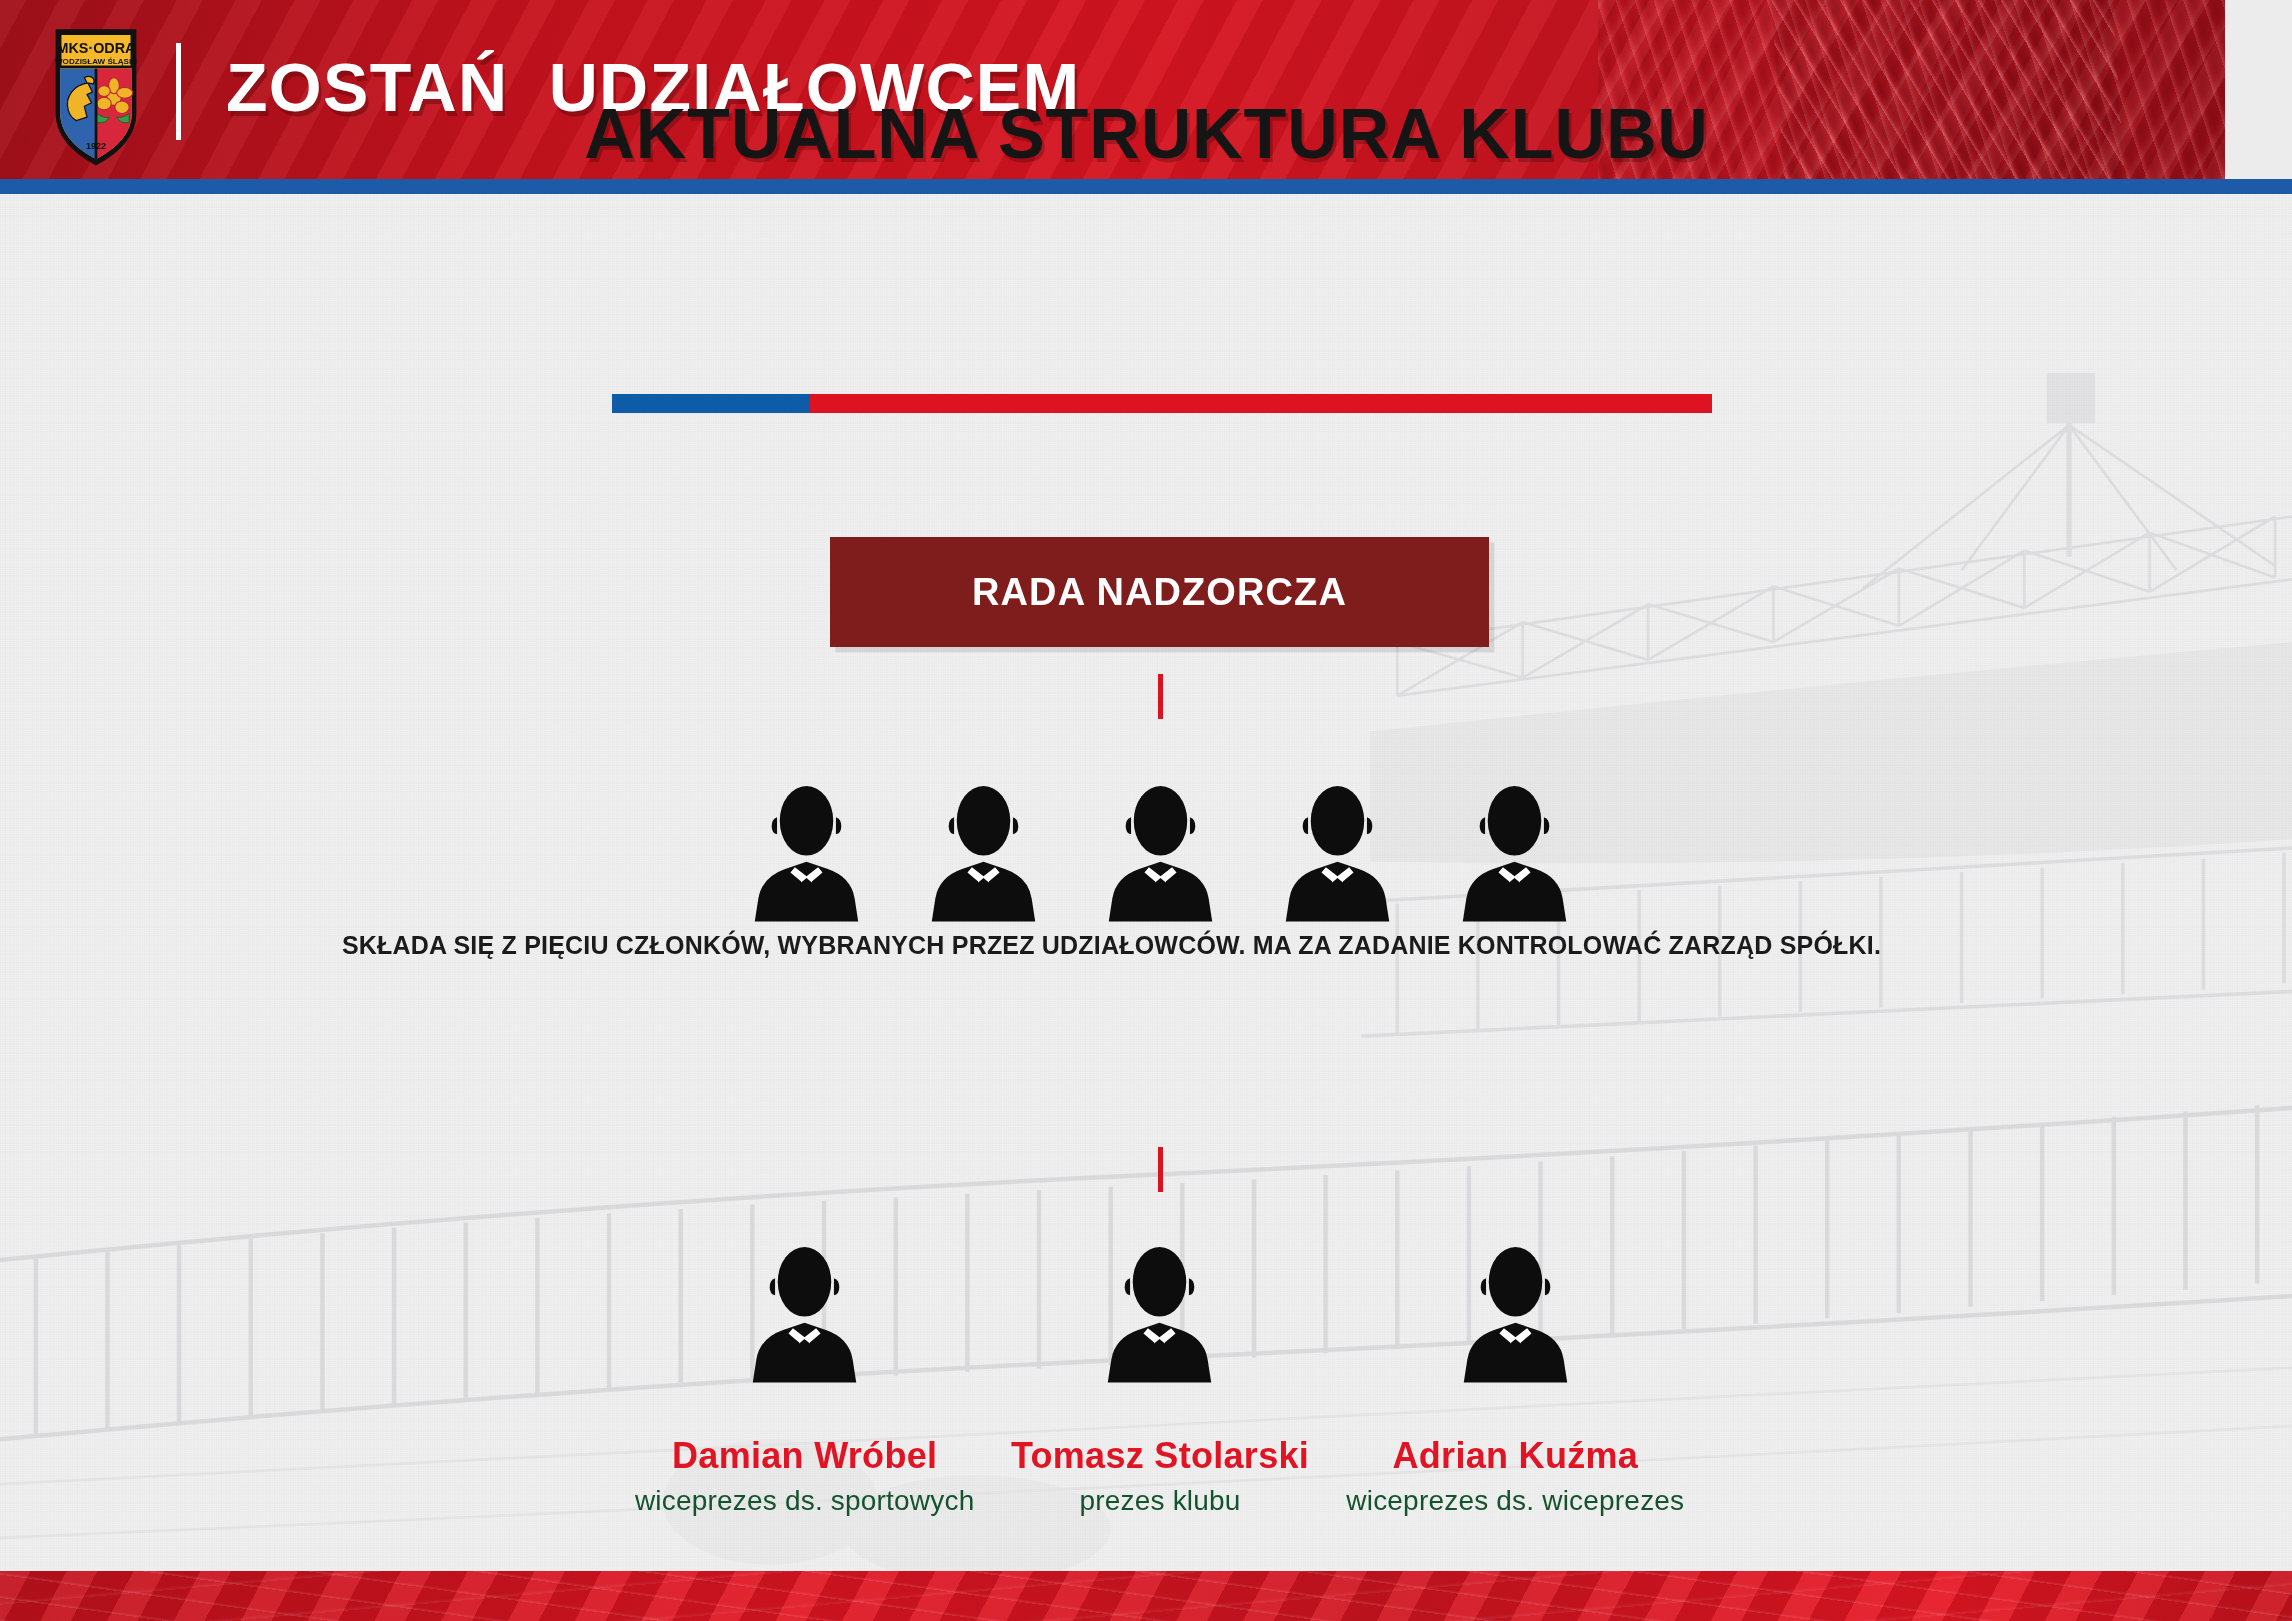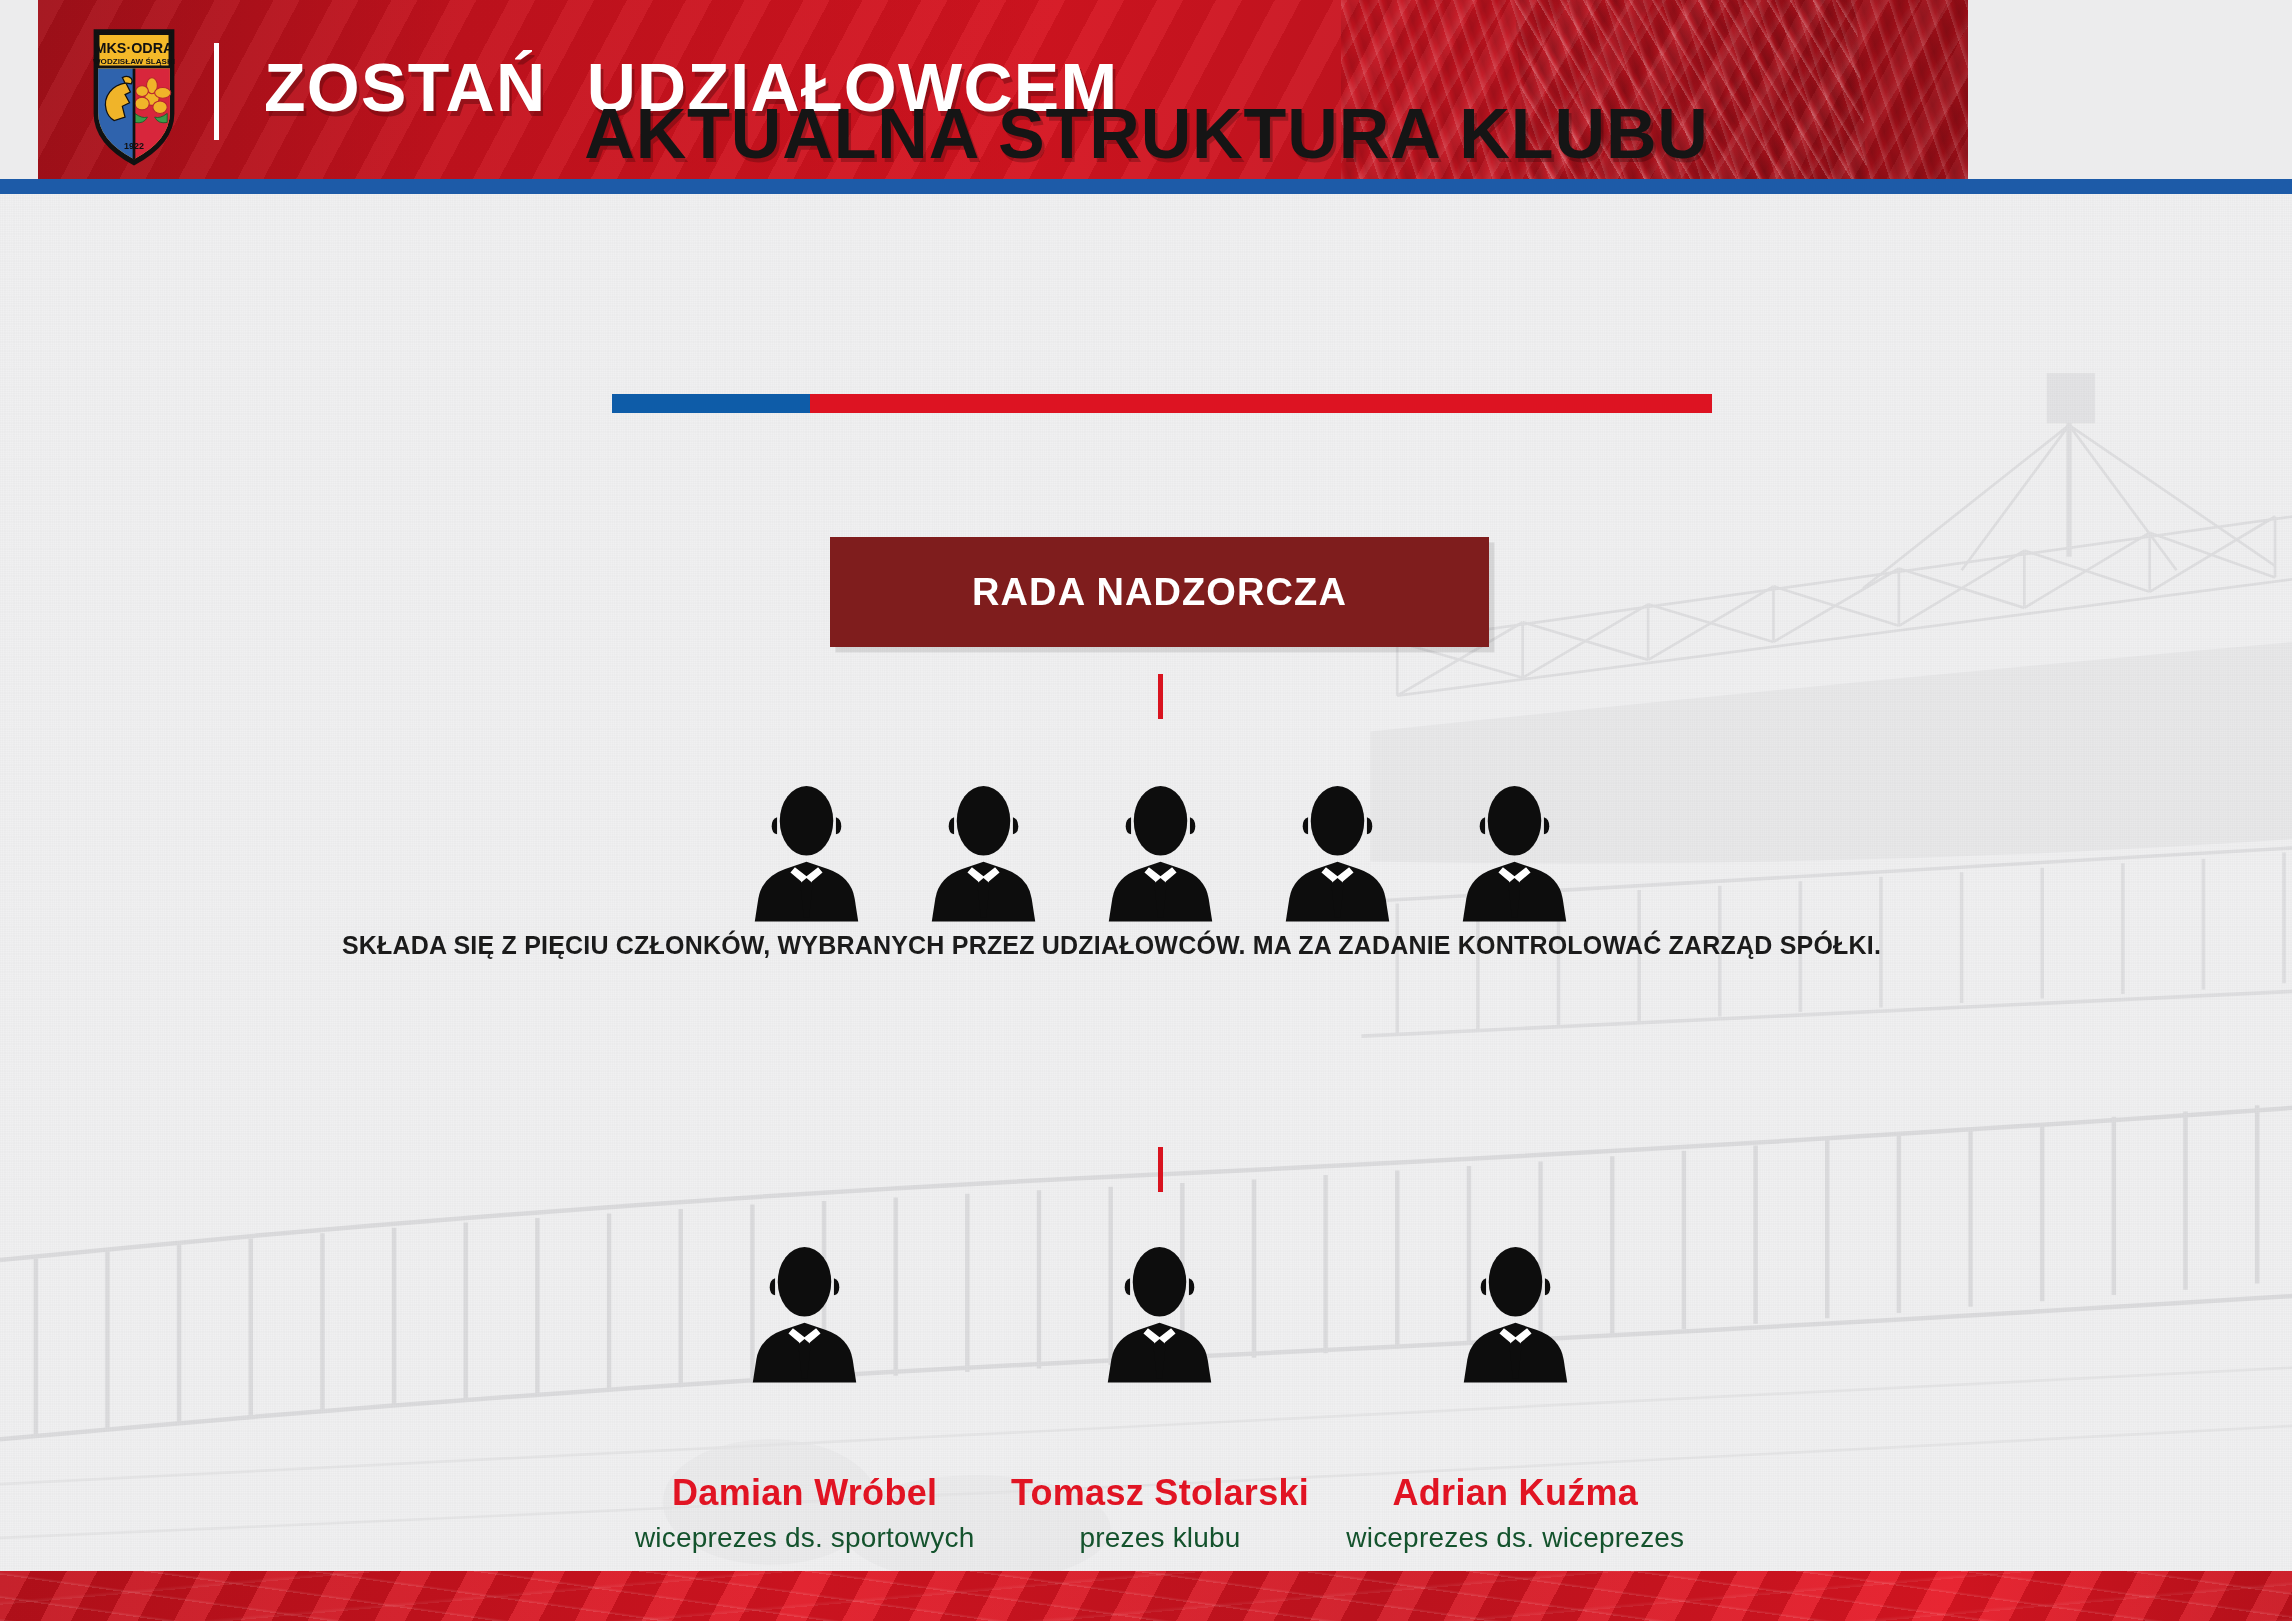--- a/index.html
+++ b/index.html
@@ -6,26 +6,25 @@
   html,body { width:2293px; height:1621px; }
   body {
     font-family:"Liberation Sans", sans-serif;
     background:#ececed;
     overflow:hidden;
     position:relative;
   }
 
   
   .header{
-    position:absolute; left:0; top:0; width:1930px; height:179px;
+    position:absolute; left:0; top:0; width:2225px; height:179px;
     background:
       repeating-linear-gradient(118deg, rgba(255,255,255,0.045) 0px, rgba(255,255,255,0.045) 23px, rgba(0,0,0,0.05) 23px, rgba(0,0,0,0.05) 52px),
       linear-gradient(100deg,#a21019 0%,#c5121d 22%,#d51420 52%,#c01420 78%,#9e0f18 100%);
     overflow:hidden;
-    margin-left:38px;
   }
   .header-crease{
     position:absolute; right:0; top:0; width:627px; height:179px;
     background:
       repeating-linear-gradient(72deg, rgba(255,255,255,0.16) 0px, rgba(255,255,255,0.0) 4.5px, rgba(0,0,0,0.10) 9px, rgba(255,255,255,0.0) 18px),
       repeating-linear-gradient(-58deg, rgba(255,255,255,0.10) 0px, rgba(255,255,255,0.0) 8px, rgba(0,0,0,0.07) 15px, rgba(255,255,255,0.0) 27px);
     opacity:.85;
     pointer-events:none;
   }
   .header-crease2{
@@ -123,21 +122,21 @@
   .person svg{ width:100%; height:100%; display:block; }
 
   .note{
     position:absolute; left:0; top:931px; width:2223px;
     text-align:center;
     font-size:25px; font-weight:800; letter-spacing:0.2px;
     color:#1b1b1b;
   }
 
   .labels{
-    position:absolute; left:627px; top:1470px; width:1066px;
+    position:absolute; left:627px; top:1433px; width:1066px;
     display:flex;
   }
   .labels .member-lab{ flex:1; text-align:center; }
   .m-name{
     font-size:36px; font-weight:800; color:#e11423; letter-spacing:0.3px;
     line-height:1.25;
   }
   .m-role{
     font-size:28px; font-weight:400; color:#14532d; letter-spacing:0.2px;
     margin-top:7.2px;

